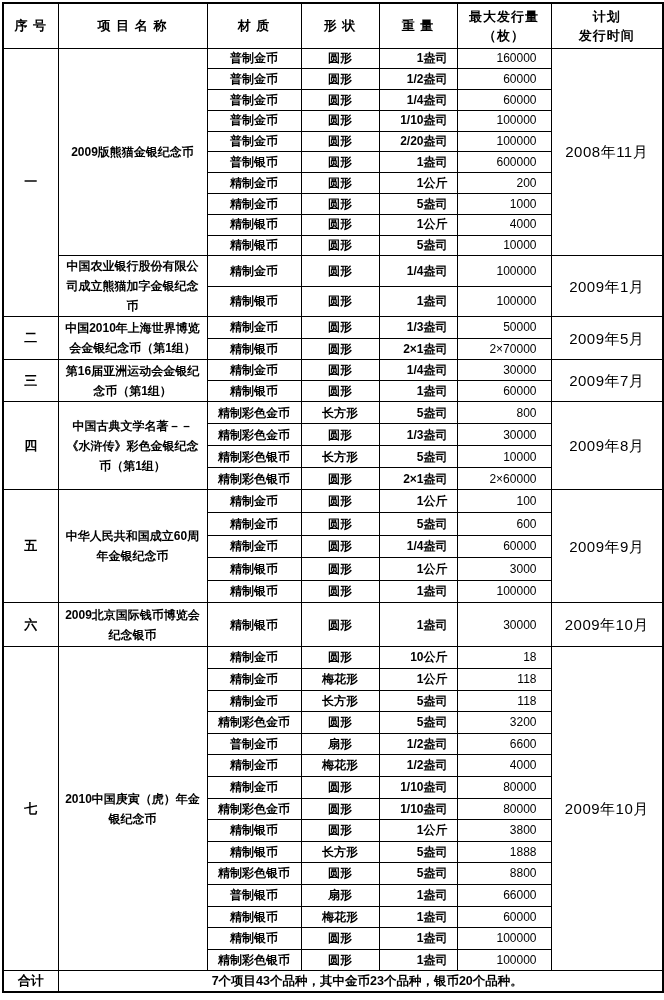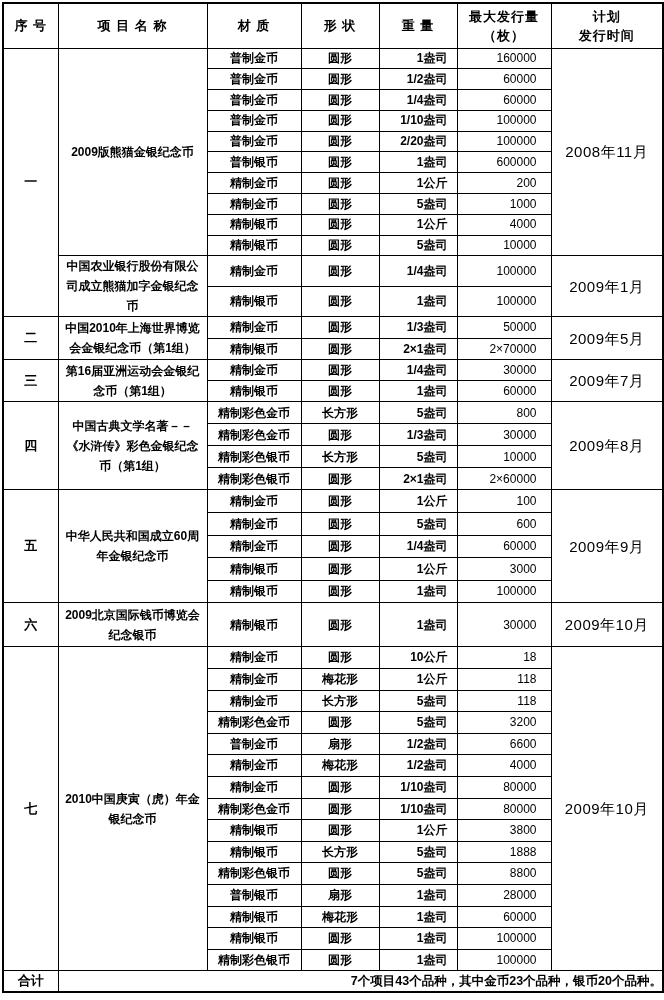--- a/index.html
+++ b/index.html
@@ -30,21 +30,21 @@
   .coin-table td.num{
     text-align:right;padding-right:14px;
     font-weight:normal;font-size:12px;
     font-family:"Liberation Sans",sans-serif;
   }
   .coin-table td.date{
     font-weight:normal;font-size:15px;letter-spacing:0.5px;
   }
   .coin-table td.total-label{font-size:13px;}
   .coin-table td.total-text{
-    text-align:right;padding-left:14px;font-size:12.5px;
+    text-align:center;padding-left:14px;font-size:12.5px;
   }
   .hdr-two-line div{line-height:19px;}
 </style>
 </head>
 <body>
 
 <div class="page">
   <table class="coin-table">
     <colgroup>
       <col style="width:55px">
@@ -315,21 +315,21 @@
         <tr style="height: 21.6px;">
           <td>精制彩色银币</td>
           <td>圆形</td>
           <td class="wt">5盎司</td>
           <td class="num">8800</td>
         </tr>
         <tr style="height: 21.6px;">
           <td>普制银币</td>
           <td>扇形</td>
           <td class="wt">1盎司</td>
-          <td class="num">28000</td>
+          <td class="num">66000</td>
         </tr>
         <tr style="height: 21.6px;">
           <td>精制银币</td>
           <td>梅花形</td>
           <td class="wt">1盎司</td>
           <td class="num">60000</td>
         </tr>
         <tr style="height: 21.6px;">
           <td>精制银币</td>
           <td>圆形</td>

